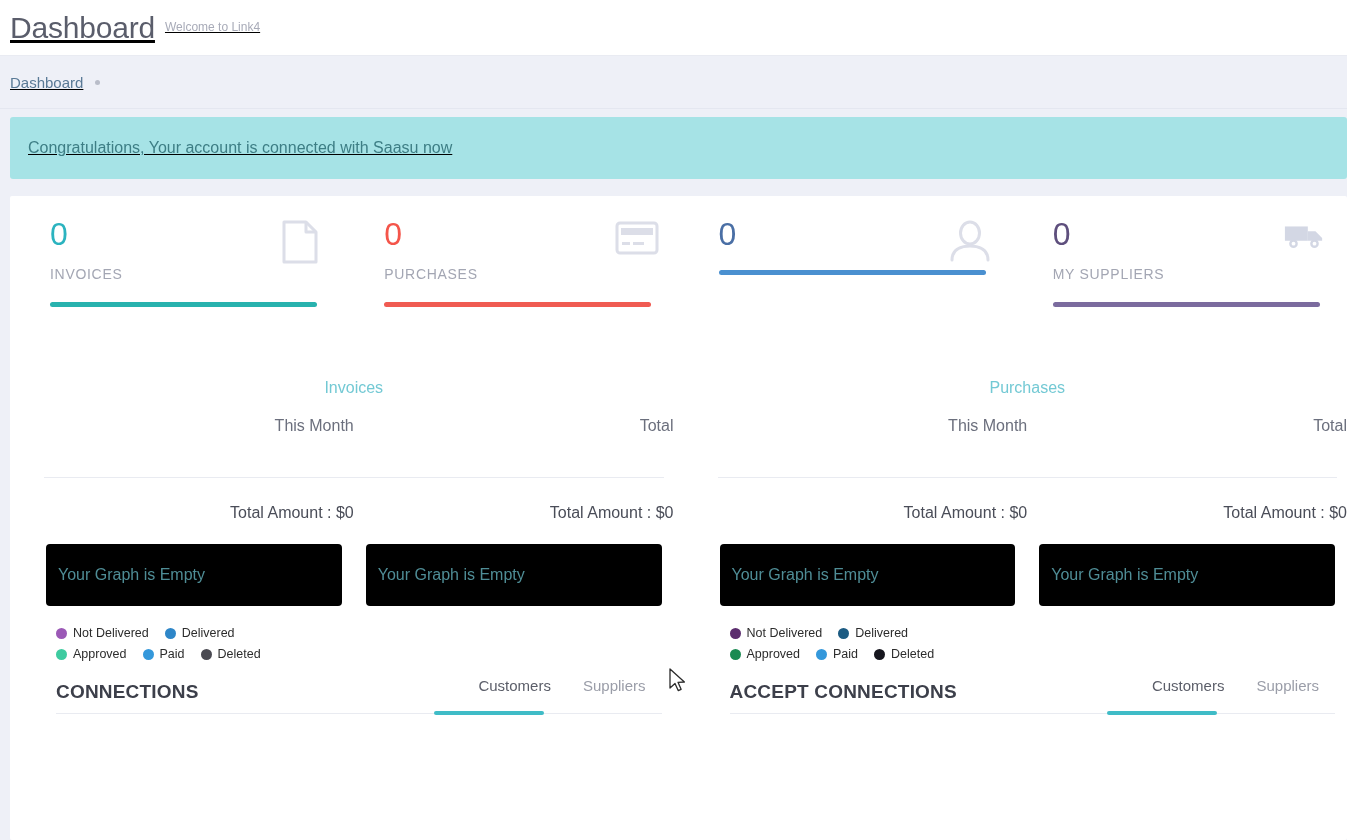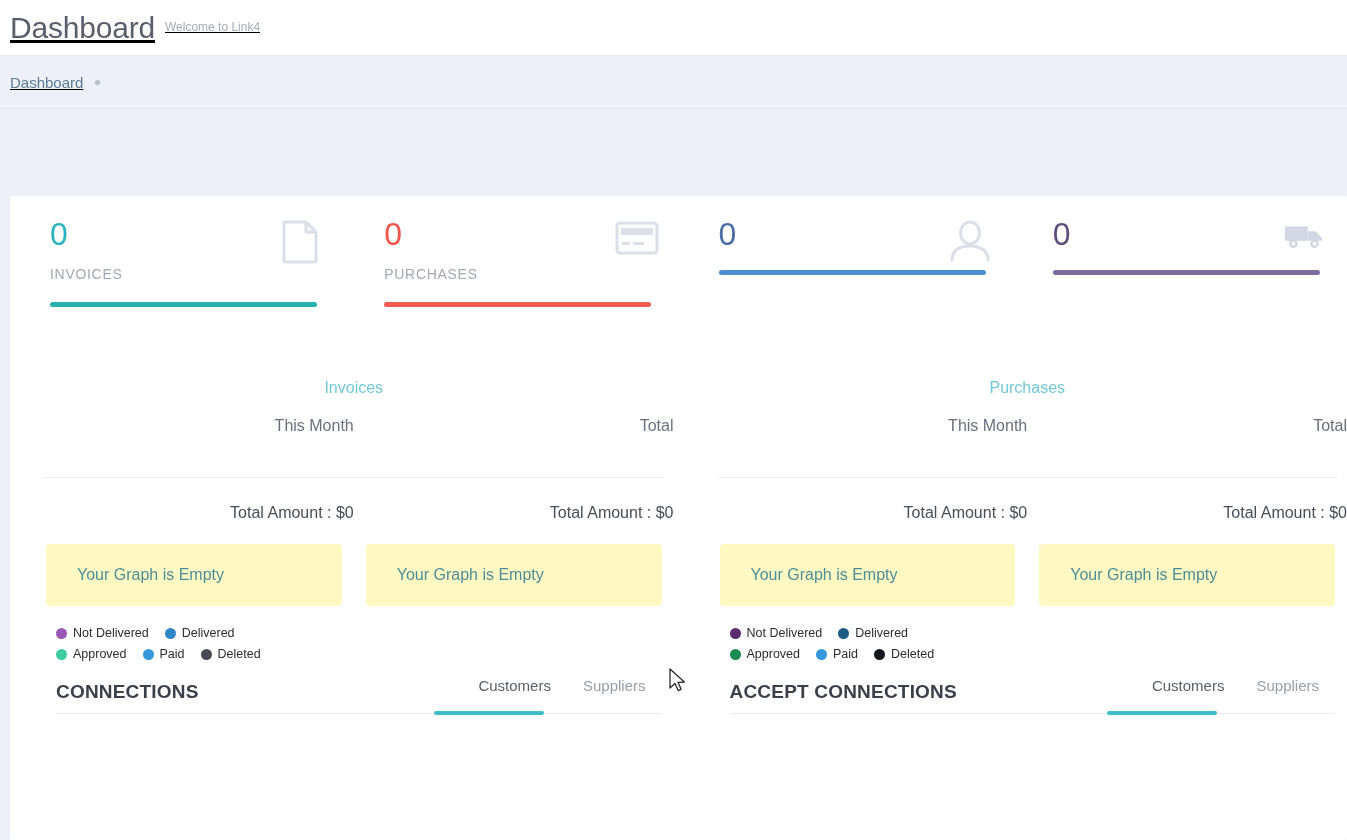--- a/index.html
+++ b/index.html
@@ -132,26 +132,26 @@
     height: 1px;
     background: #e9ebf1;
     margin: 42px 10px 0 10px;
   }
   .col-amount {
     font-size: 16px;
     color: #4a4d58;
     margin-top: 26px;
   }
   .graph-empty {
-    background: #fef9c3;
+    background: #000000;
     border-radius: 4px;
     height: 62px;
     display: flex;
     align-items: center;
-    padding-left: 31px;
+    padding-left: 12px;
     margin: 22px 12px 0 12px;
     font-size: 16px;
     color: #4f8d96;
   }
 
   
   .legend {
     margin: 20px 0 8px 22px;
     width: 290px;
   }
@@ -211,20 +211,25 @@
   <div class="topbar">
     <span class="app-title">Dashboard</span>
     <span class="app-subtitle">Welcome to Link4</span>
   </div>
 
   <div class="breadcrumb-bar">
     <a class="breadcrumb-link" href="#">Dashboard</a>
     <span class="breadcrumb-dot"></span>
   </div>
 
+  <div class="alert-wrap">
+    <div class="alert">
+      <span class="alert-text">Congratulations, Your account is connected with Saasu now</span>
+    </div>
+  </div>
 
   <div class="main-card">
 
     <div class="stats">
 
       <div class="stat">
         <div class="stat-value" style="color:#2bb3bf">0</div>
         <div class="stat-label">INVOICES</div>
         <div class="stat-rule" style="background:#28b2ae"></div>
         <div class="stat-icon">
@@ -255,20 +260,21 @@
         <div class="stat-icon">
           <svg viewBox="0 0 42 42" width="42" height="42">
             <ellipse cx="21" cy="13" rx="9.5" ry="11" fill="none" stroke="#dcdee8" stroke-width="3"></ellipse>
             <path d="M3 40 c0-10 8-14 18-14 s18 4 18 14" fill="none" stroke="#dcdee8" stroke-width="3" stroke-linecap="round"></path>
           </svg>
         </div>
       </div>
 
       <div class="stat">
         <div class="stat-value" style="color:#5e4f7d">0</div>
+        <div class="stat-label">MY SUPPLIERS</div>
         <div class="stat-rule" style="background:#7b6b9e"></div>
         <div class="stat-icon">
           <svg viewBox="0 0 44 32" width="42" height="32">
             <path d="M2 6 h24 v15 h-24 z" fill="#d3d7e4"></path>
             <path d="M26 11 h8 l7 7 v3 h-15 z" fill="#d3d7e4"></path>
             <circle cx="11" cy="24" r="4.5" fill="#d3d7e4"></circle>
             <circle cx="11" cy="24" r="2" fill="#ffffff"></circle>
             <circle cx="33" cy="24" r="4.5" fill="#d3d7e4"></circle>
             <circle cx="33" cy="24" r="2" fill="#ffffff"></circle>
           </svg>

